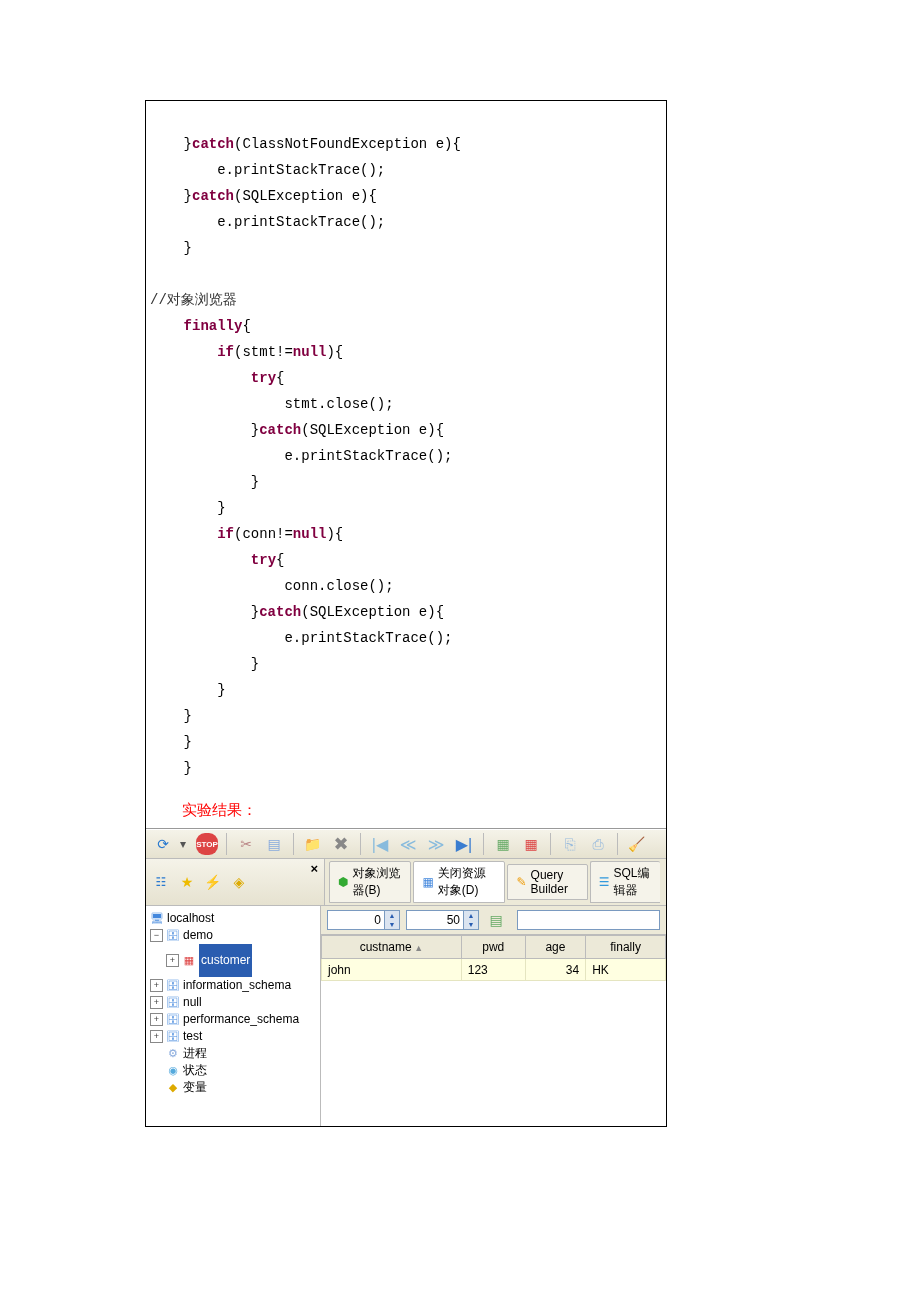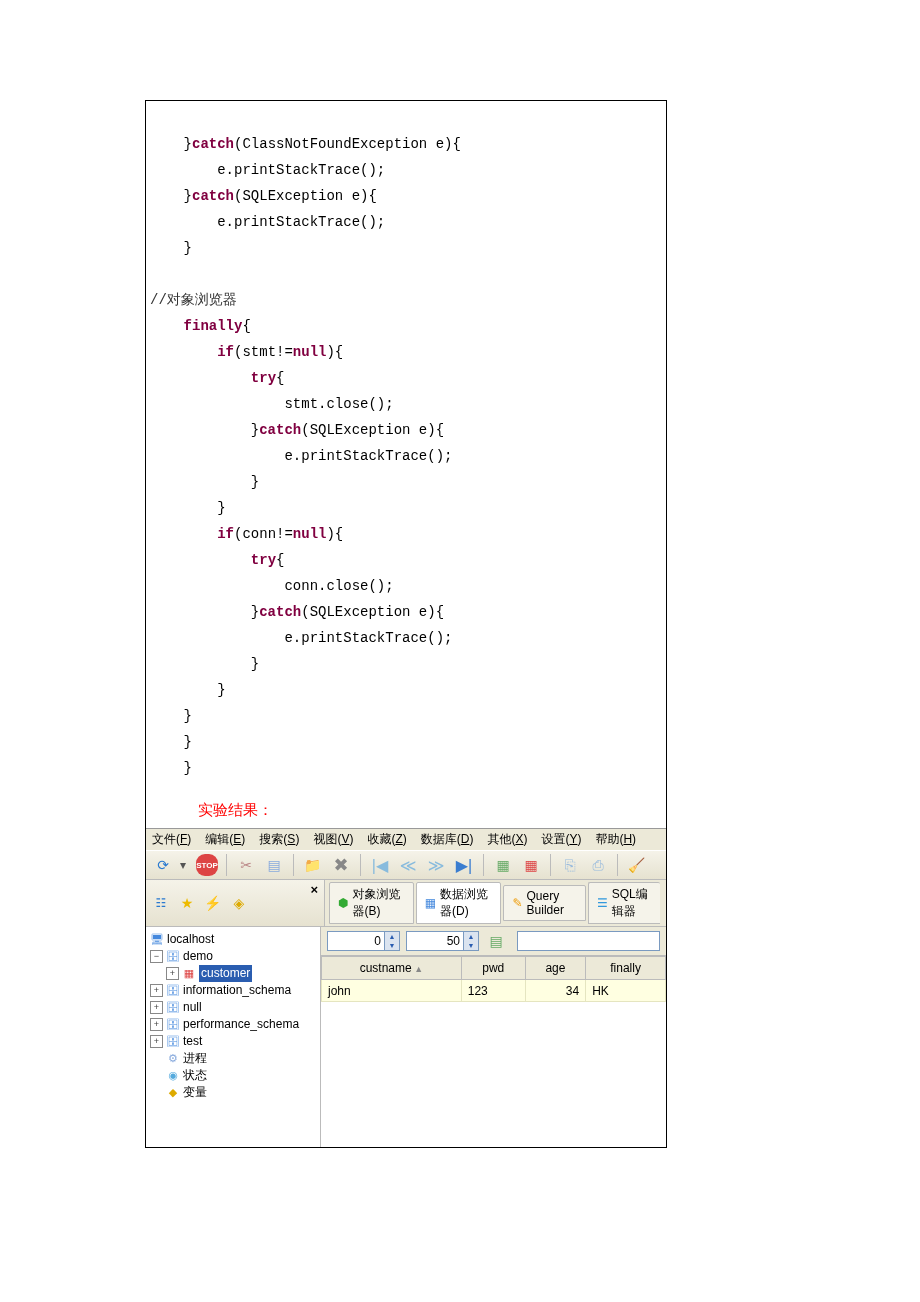--- a/index.html
+++ b/index.html
@@ -1,41 +1,41 @@
 <!DOCTYPE html>
 <html><head>
 <meta charset="utf-8">
 <style>
 body{margin:0;background:#fff;font-family:SimSun,serif}
 .page{width:812px;height:1302px;position:relative;padding:100px 145px 0 145px;box-sizing:border-box}
 .frame{border:1px solid #000;padding:30px 0 0 0;box-sizing:border-box}
 .code{font-family:"Courier New",monospace;font-size:14px;line-height:26px;white-space:pre;padding-left:4px}
 .kw{font-weight:bold;color:#800040}
 .cm{color:#333}
-.result-label{color:#f00;font-family:SimSun,serif;font-size:15px;margin:20px 0 8px 52px}
+.result-label{color:#f00;font-family:SimSun,serif;font-size:15px;margin:20px 0 8px 36px}
 .app{background:#ece9d8;font-family:Tahoma,SimSun,sans-serif;font-size:12px;border-top:1px solid #999}
 .menubar{padding:2px 6px;display:flex;gap:14px}
 .menubar span u{text-decoration:underline}
 .toolbar{background:linear-gradient(#f5f3e9,#e6e2d0);padding:3px 6px;display:flex;align-items:center;gap:6px;border-top:1px solid #fff;border-bottom:1px solid #bbb}
 .ico{width:22px;height:22px;display:inline-flex;align-items:center;justify-content:center;font-size:14px}
 .sep{width:1px;height:22px;background:#bbb;margin:0 2px}
 .dd{width:10px;color:#555}
 .subbar{display:flex;border-bottom:1px solid #bbb}
 .leftbar{width:170px;background:linear-gradient(#f5f3e9,#e6e2d0);display:flex;align-items:center;padding:2px 4px;gap:4px;border-right:1px solid #bbb;position:relative}
 .leftbar .cx{position:absolute;right:6px;top:2px;font-weight:bold;font-size:13px}
 .tabbar{flex:1;display:flex;align-items:center;gap:0;background:#ece9d8;padding:2px 4px}
 .tab{display:flex;align-items:center;gap:4px;padding:3px 8px;border:1px solid #bbb;background:#f5f3ea;margin-right:2px;border-radius:2px 2px 0 0}
 .tab.sel{background:#fff}
 .body{display:flex;height:220px}
 .tree{width:170px;background:#fff;border-right:1px solid #bbb;padding:4px 2px;font-size:12px;line-height:17px}
 .tn{display:flex;align-items:center;gap:3px;padding:0 2px}
 .exp{width:11px;height:11px;border:1px solid #888;display:inline-flex;align-items:center;justify-content:center;font-size:9px;line-height:9px;color:#444;background:#fff}
 .sp11{display:inline-block;width:13px}
 .dbico{width:14px;height:14px;display:inline-flex;align-items:center;justify-content:center;font-size:11px}
-.hl{background:#2a5db0;color:#fff;padding:0 2px}
+.hl{background:#2a5db0;color:#fff;padding:8px 2px}
 .grid{flex:1;background:#fff;display:flex;flex-direction:column}
 .gtools{display:flex;align-items:center;gap:6px;padding:3px 6px;background:#ece9d8;border-bottom:1px solid #bbb}
 .spin{display:flex;align-items:center;border:1px solid #7a9ac0;background:#fff;height:18px}
 .spin input{border:0;width:50px;text-align:right;font-size:12px;padding:0 3px;outline:none}
 .spin .btns{display:flex;flex-direction:column;width:14px;background:#dbe4f0;border-left:1px solid #7a9ac0}
 .spin .btns div{height:9px;font-size:7px;text-align:center;line-height:9px;color:#2a5db0}
 .tbl{border-collapse:collapse;width:100%;font-size:12px}
 .tbl th{background:#ece9d8;border:1px solid #bbb;padding:2px 6px;font-weight:normal;text-align:center;height:18px}
 .tbl th.sort::after{content:" ▲";color:#888;font-size:9px}
 .tbl td{border:1px solid #e5e5c0;padding:2px 6px;background:#ffffe1;height:17px}
@@ -70,31 +70,20 @@
                 e.printStackTrace();
             }
         }
     }
     }
     }</div>
 
 <div class="result-label">实验结果：</div>
 
 <div class="app">
-<div class="menubar">
-<span>文件(<u>F</u>)</span>
-<span>编辑(<u>E</u>)</span>
-<span>搜索(<u>S</u>)</span>
-<span>视图(<u>V</u>)</span>
-<span>收藏(<u>Z</u>)</span>
-<span>数据库(<u>D</u>)</span>
-<span>其他(<u>X</u>)</span>
-<span>设置(<u>Y</u>)</span>
-<span>帮助(<u>H</u>)</span>
-</div>
 
 <div class="toolbar">
 <span class="ico" style="color:#2a7ad0">⟳</span>
 <span class="dd">▾</span>
 <span class="ico" style="background:#d44;color:#fff;border-radius:9px;font-size:8px;font-weight:bold">STOP</span>
 <span class="sep"></span>
 <span class="ico" style="color:#b88">✂</span>
 <span class="ico" style="color:#8ad">▤</span>
 <span class="sep"></span>
 <span class="ico" style="color:#d90">📁</span>
@@ -122,21 +111,21 @@
 <span class="ico" style="color:#da0">◈</span>
 <span class="cx">×</span>
 </div>
 <div class="tabbar">
 <div class="tab">
               <span style="color:#3a3">⬢</span>
               <span>对象浏览器(B)</span>
             </div>
 <div class="tab sel">
               <span style="color:#48d">▦</span>
-              <span>数据浏览器(D)</span>
+              <span>关闭资源对象(D)</span>
             </div>
 <div class="tab">
               <span style="color:#e90">✎</span>
               <span>Query Builder</span>
             </div>
 <div class="tab" style="border-right:0">
               <span style="color:#39d">☰</span>
               <span>SQL编辑器</span>
             </div>
 </div>

